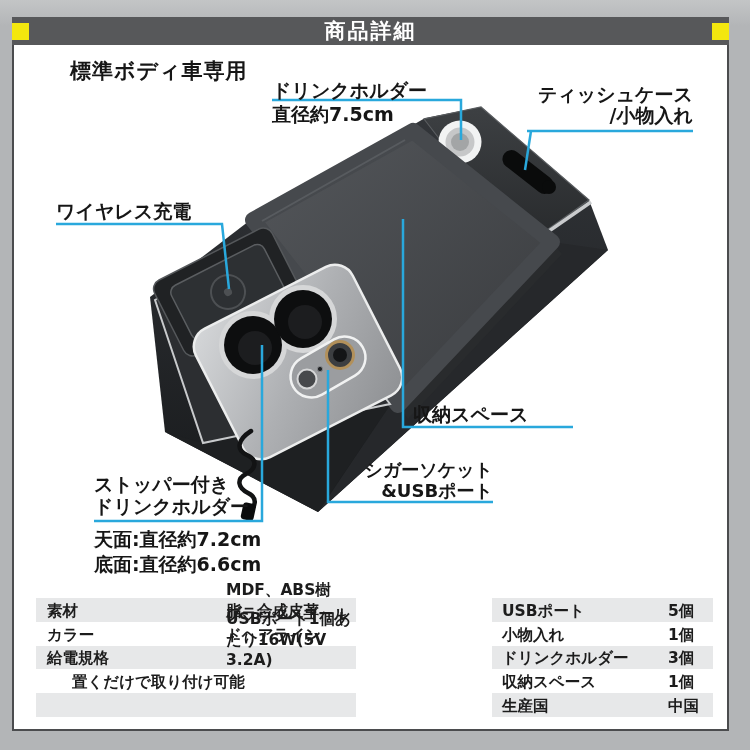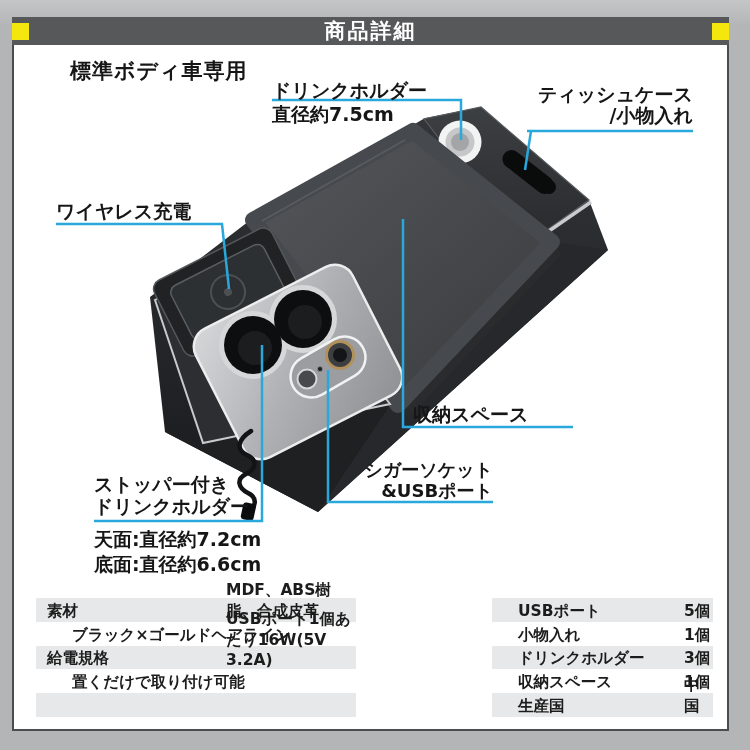--- a/index.html
+++ b/index.html
@@ -32,21 +32,21 @@
   .cigar{left:343px;top:459px;width:150px;text-align:right;font-size:18px;}
   .stopper{left:94px;top:473px;line-height:22px;}
   .stopper-det{left:94px;top:527px;line-height:25px;}
   .spec{position:absolute;z-index:3;top:598px;font-size:15.5px;font-weight:700;color:#1c1c1c;}
   .spec .row{display:flex;align-items:flex-end;height:23.8px;}
   .spec .row.odd{background:#e7e8e9;}
   .spec-left{left:36px;width:320px;}
   .spec-left .k{width:143px;padding-left:11px;flex:none;}
   .spec-left .v{flex:1;margin-left:36px;}
   .spec-right{left:492px;width:221px;}
-  .spec-right .k{width:166px;padding-left:26px;flex:none;}
+  .spec-right .k{width:166px;padding-left:10px;flex:none;}
   .spec-right .v{flex:1;}
 </style>
 </head>
 <body>
 
 <div class="card"></div>
 
 <div class="header-bar">
   <span class="sq"></span>
   <span class="ttl">商品詳細</span>
@@ -162,20 +162,21 @@
   <div>天面:直径約7.2cm</div>
   <div>底面:直径約6.6cm</div>
 </div>
 
 <div class="spec spec-left">
   <div class="row odd">
     <span class="k">素材</span>
     <span class="v">MDF、ABS樹脂、合成皮革</span>
   </div>
   <div class="row">
+    <span class="k">カラー</span>
     <span class="v">ブラック×ゴールドヘアライン</span>
   </div>
   <div class="row odd">
     <span class="k">給電規格</span>
     <span class="v">USBポート1個あたり16W(5V 3.2A)</span>
   </div>
   <div class="row">
     <span class="v">置くだけで取り付け可能</span>
   </div>
   <div class="row odd">

